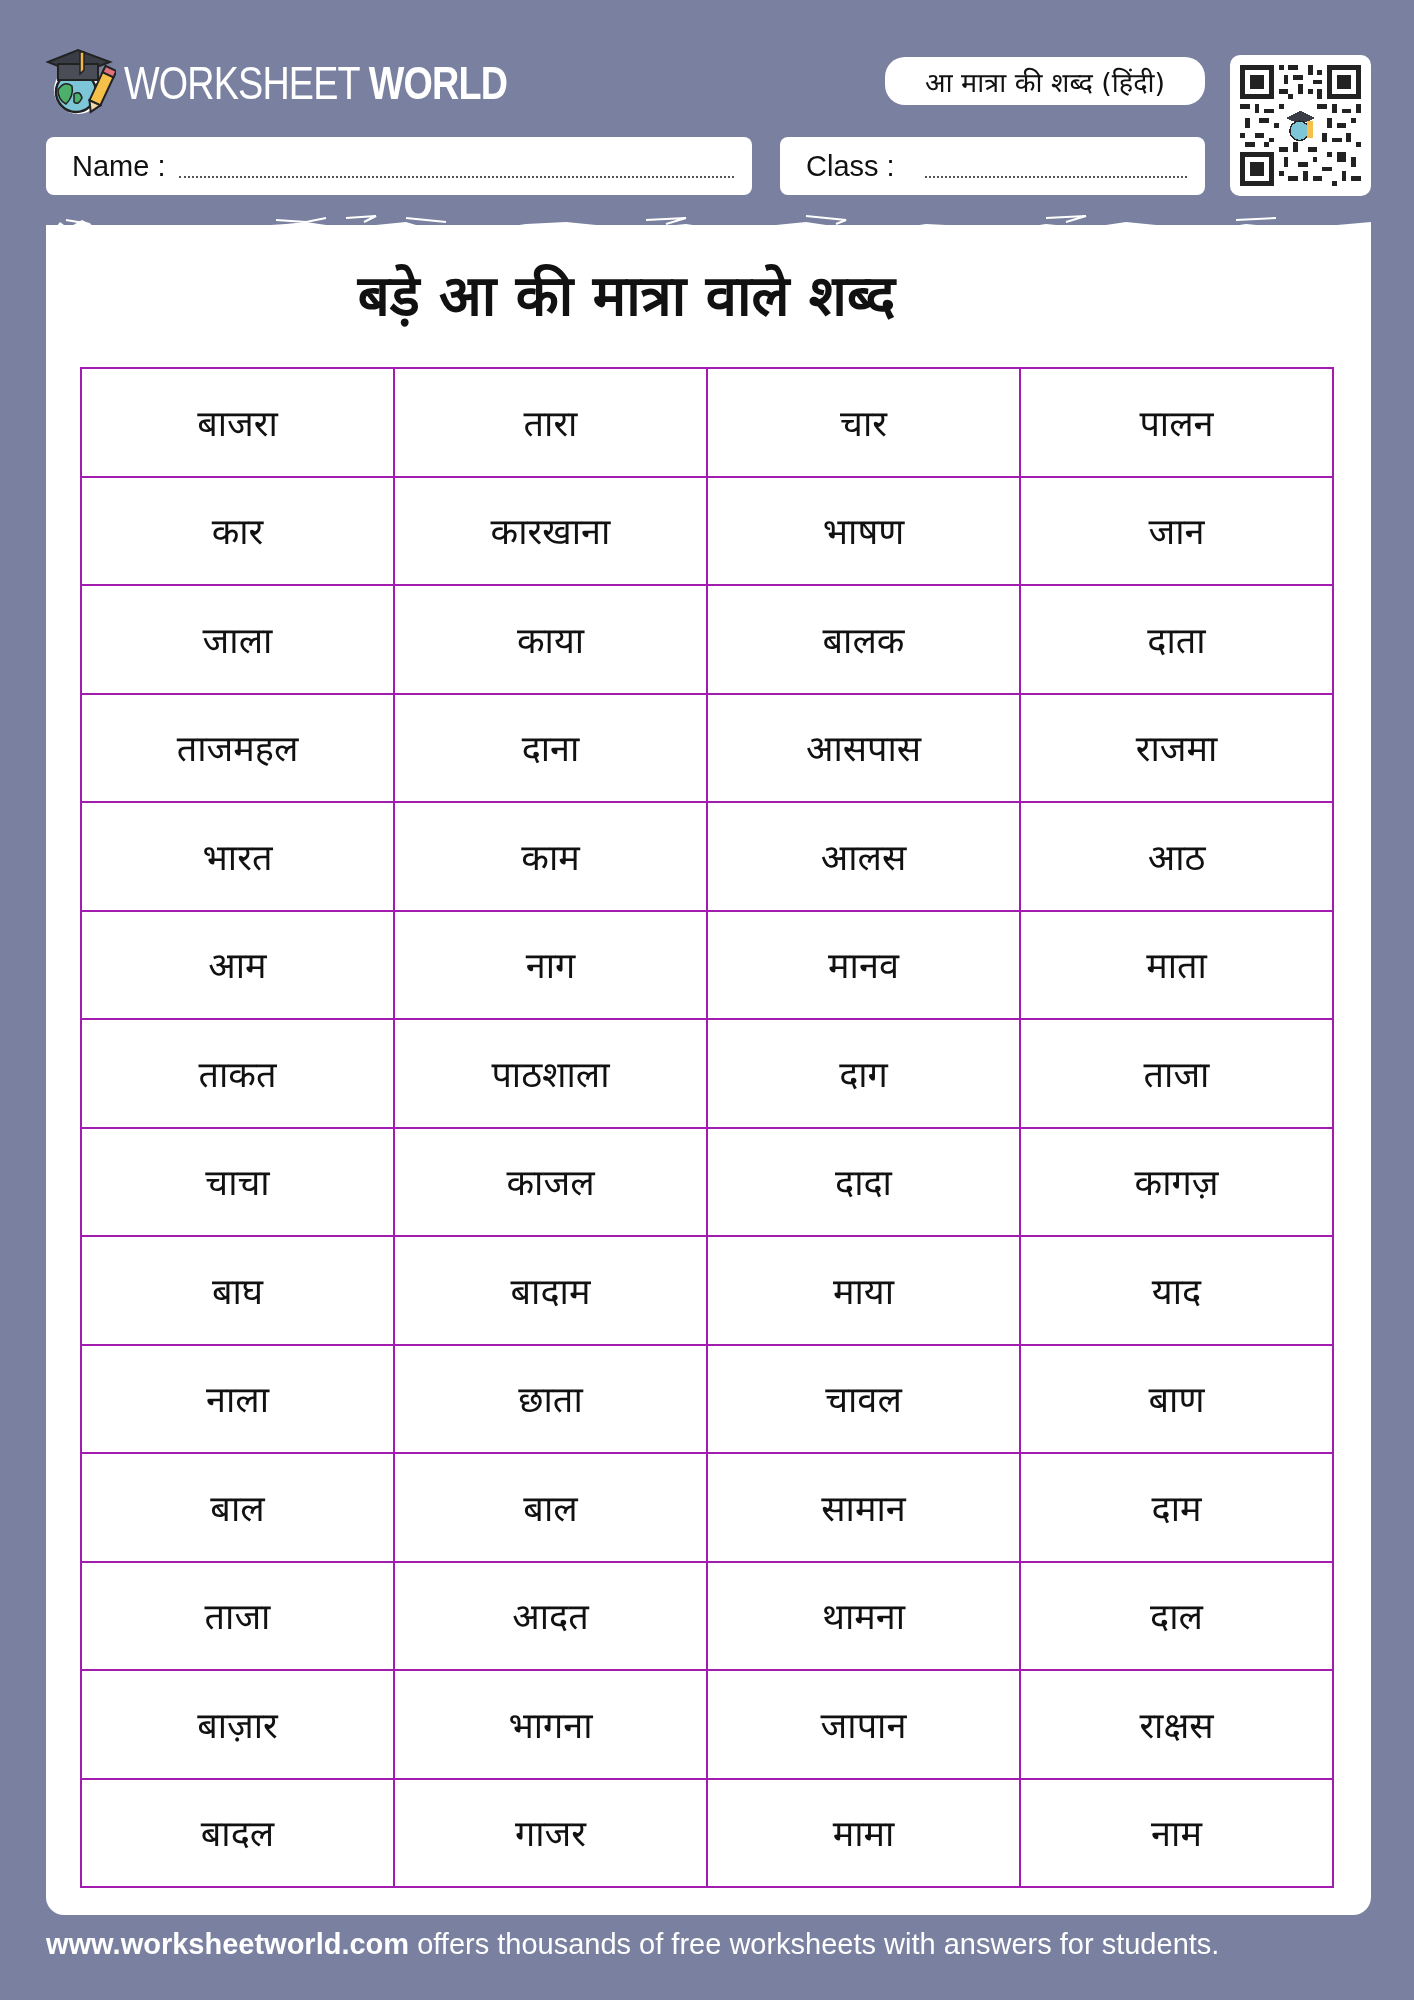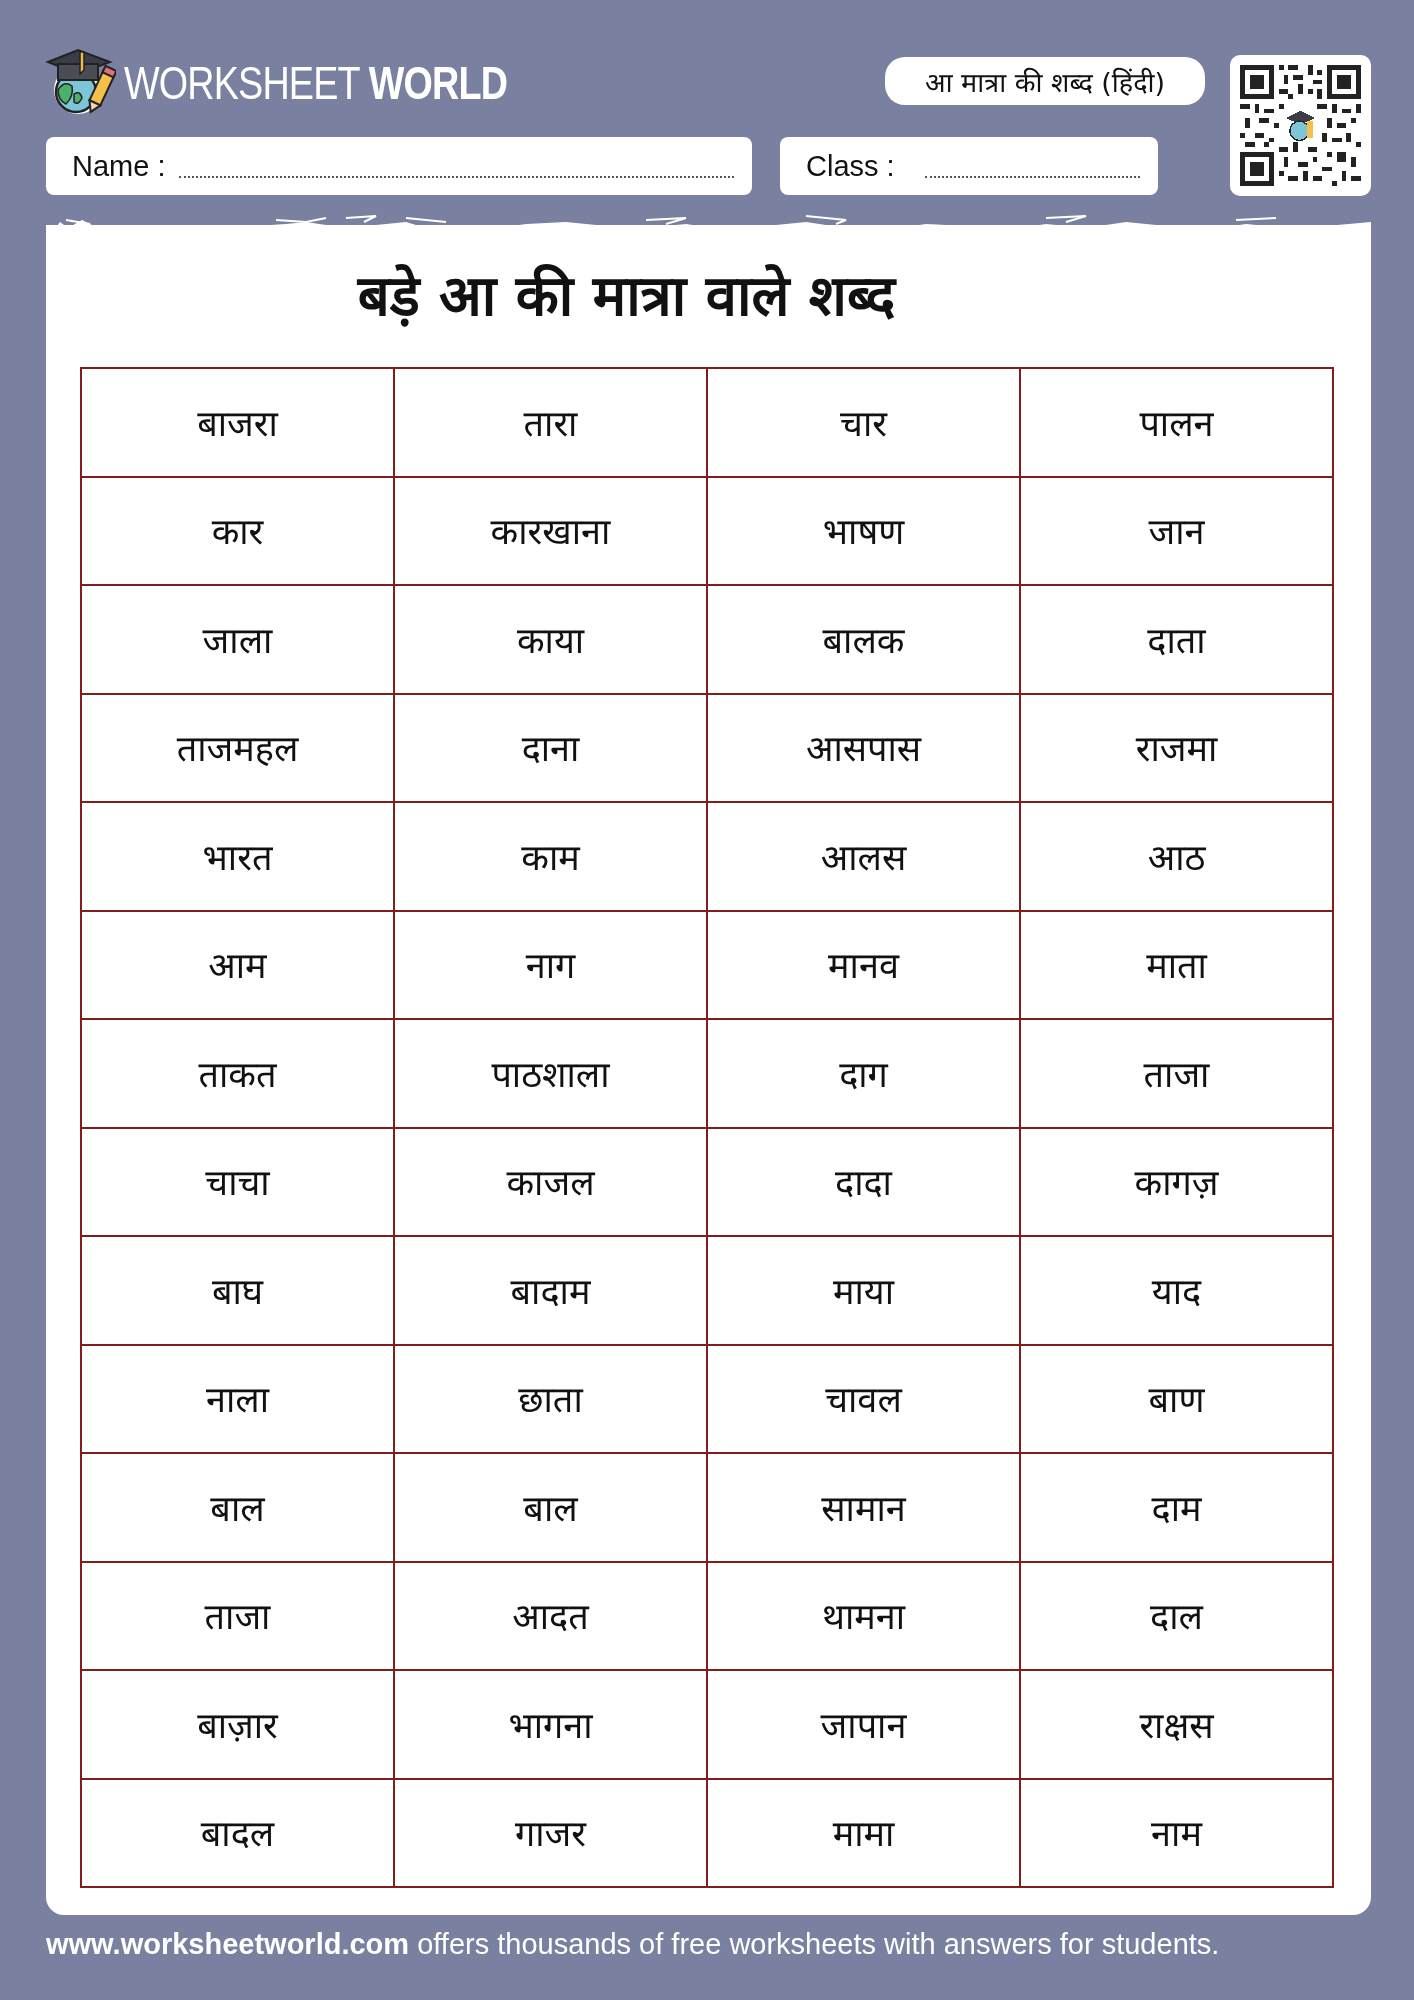--- a/index.html
+++ b/index.html
@@ -68,21 +68,21 @@
       top: 137px;
       height: 58px;
       background: #ffffff;
       border-radius: 8px;
       display: flex;
       align-items: center;
       padding-left: 26px;
       padding-right: 18px;
     }
     .field-name { left: 46px; width: 706px; }
-    .field-class { left: 780px; width: 378px; }
+    .field-class { left: 780px; width: 425px; }
     .field-label {
       font-family: "Liberation Sans", sans-serif;
       font-size: 29px;
       color: #111;
       white-space: nowrap;
     }
     .field-line {
       flex: 1;
       margin-left: 14px;
       margin-top: 22px;
@@ -122,21 +122,21 @@
       position: absolute;
       left: 34px;
       top: 142px;
       width: 1254px;
       height: 1521px;
       border-collapse: collapse;
       table-layout: fixed;
       border: 2px solid #555;
     }
     .word-table td {
-      border: 2px solid #7f1d1d;
+      border: 2px solid #a21caf;
       text-align: center;
       vertical-align: middle;
       height: 101.4px;
       font-family: "DejaVu Sans", sans-serif;
       font-size: 36px;
       color: #111;
     }
 
     .footer {
       position: absolute;

